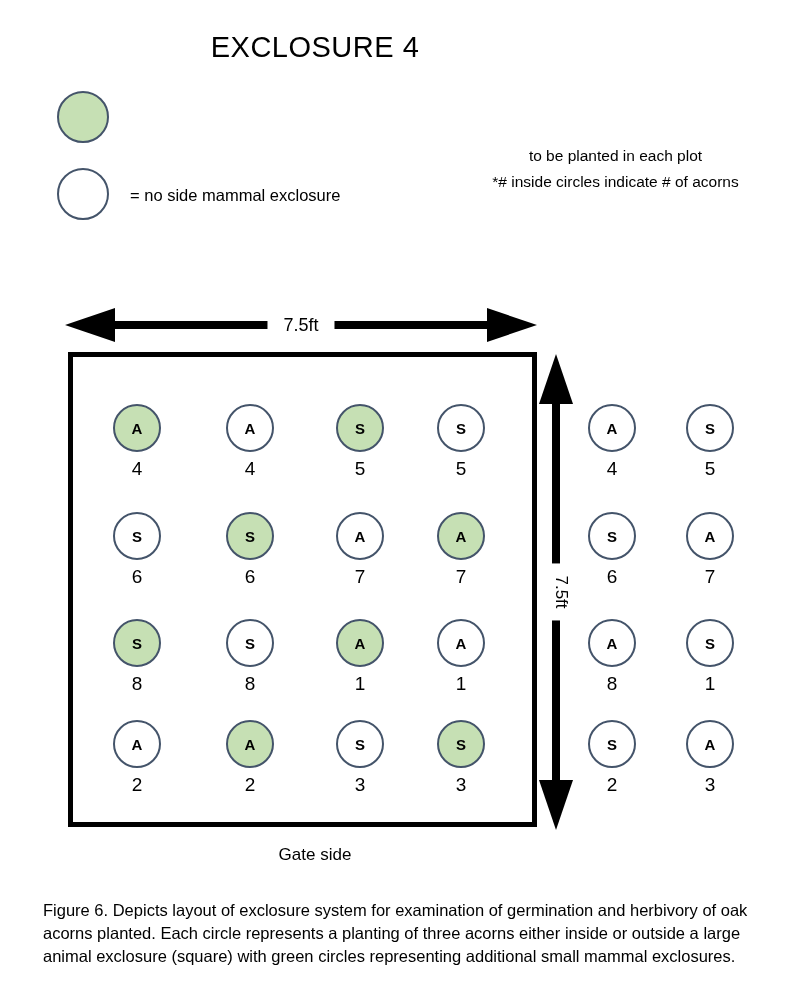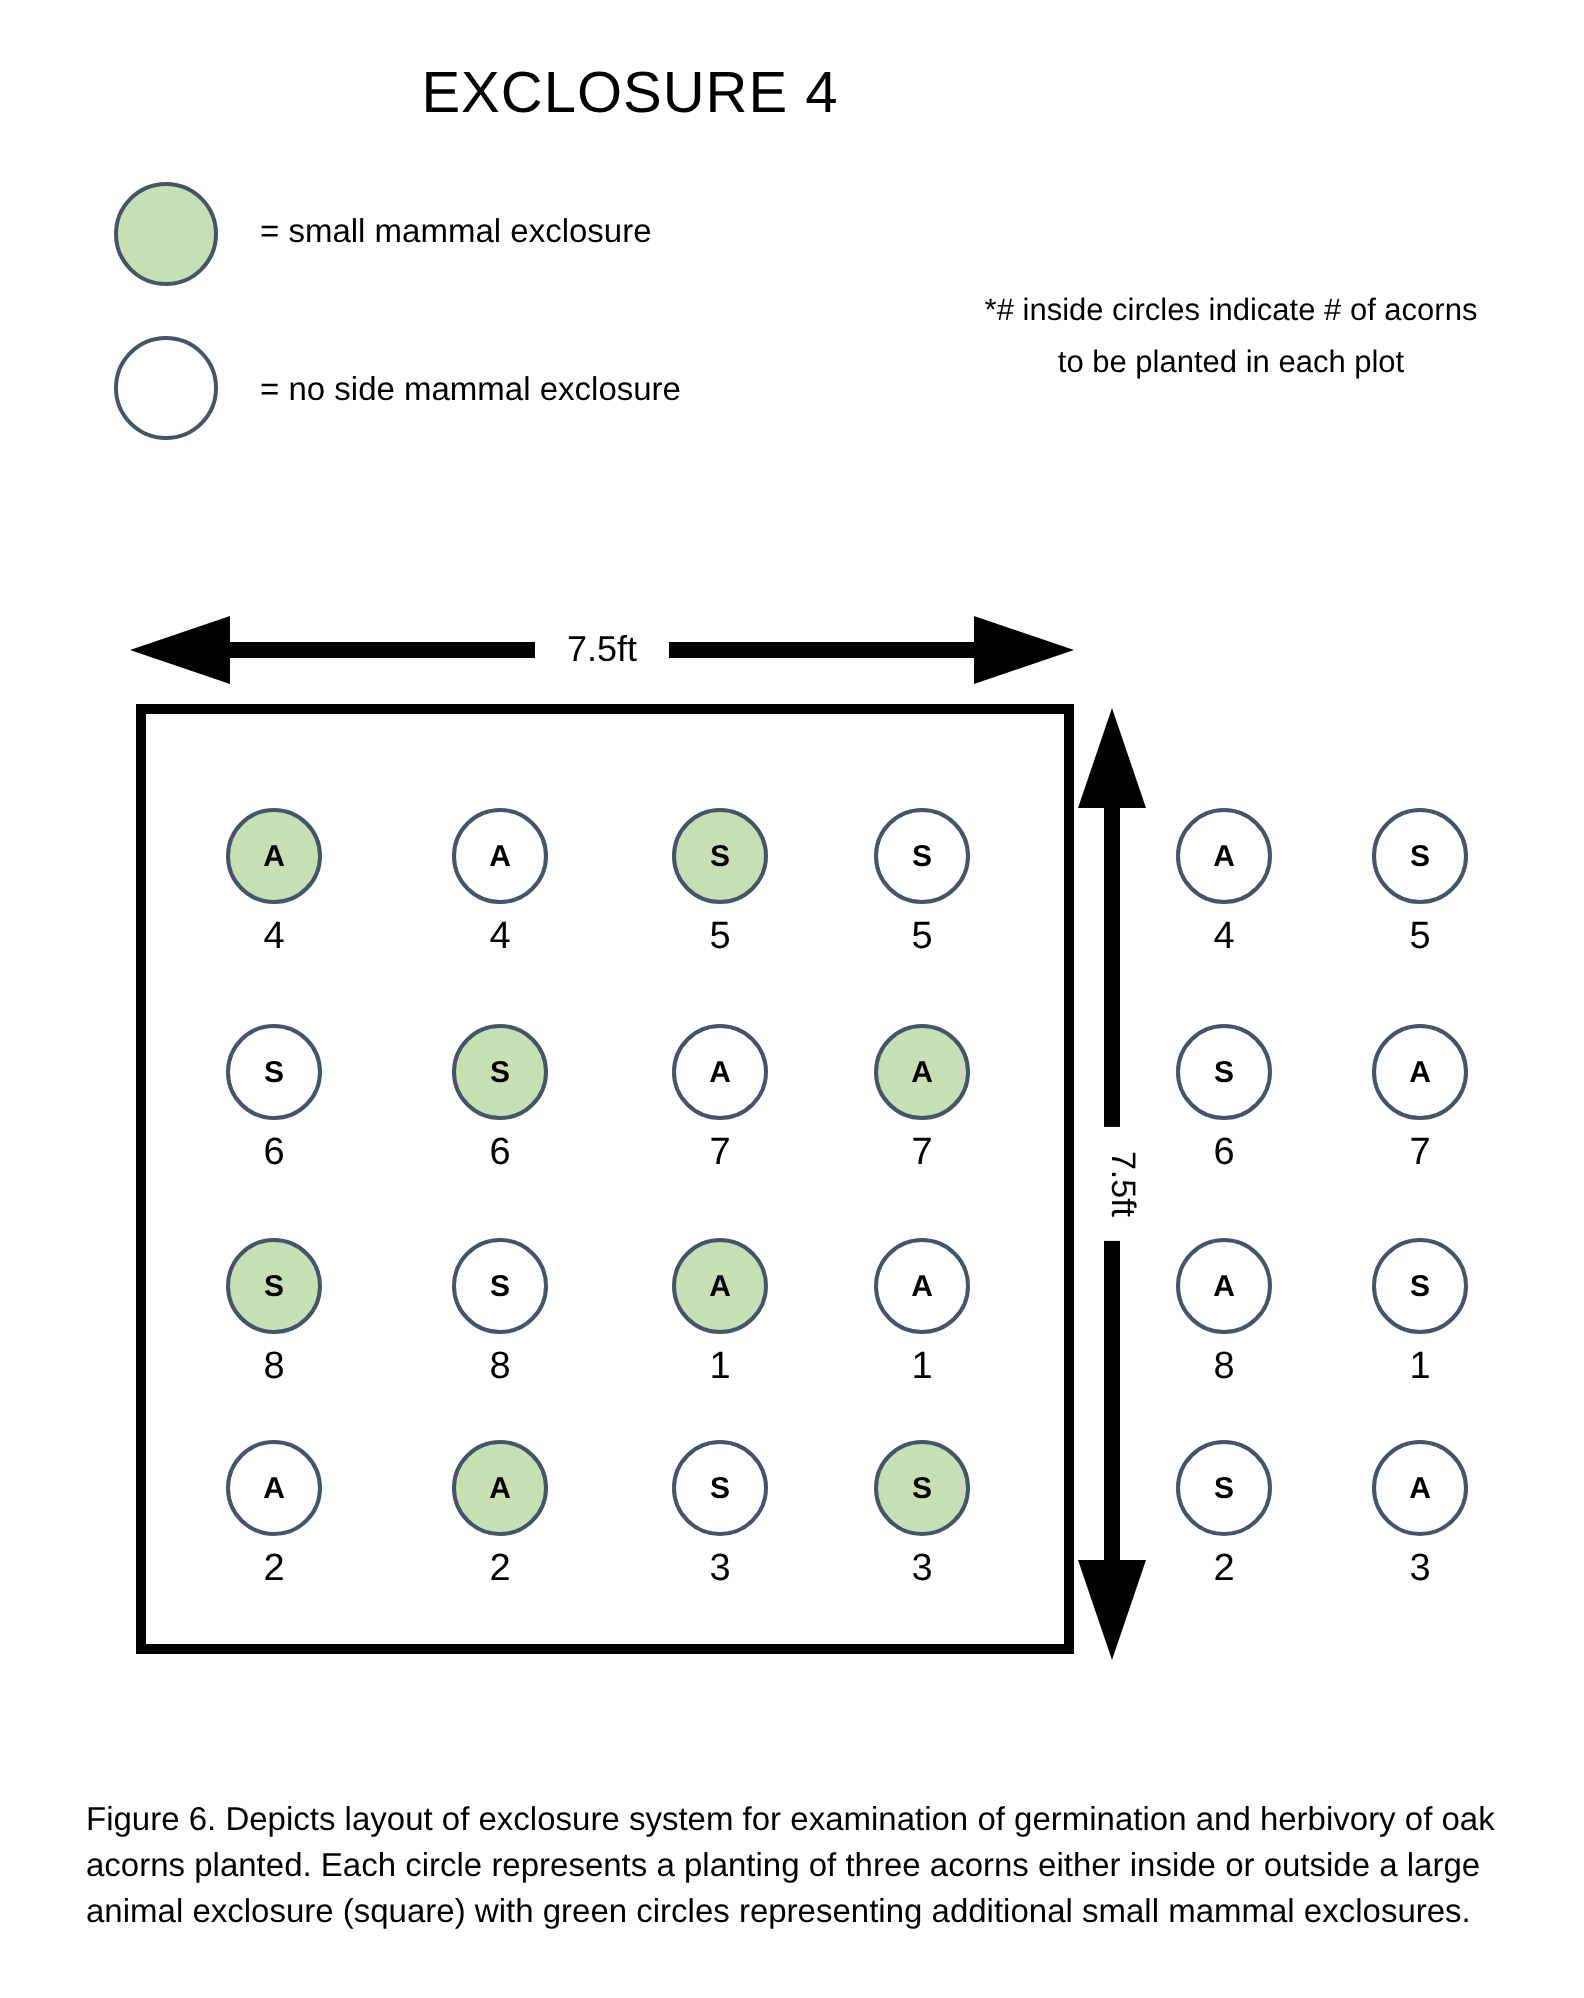--- a/index.html
+++ b/index.html
@@ -82,28 +82,27 @@
   }
 </style>
 </head>
 <body>
 
 <div class="canvas">
 
   <div class="title">EXCLOSURE 4</div>
 
   <div class="legend-circle green" style="left:57px; top:91px;"></div>
-  <div class="legend-label" style="top:107px;">= small mammal exclosure</div>
 
   <div class="legend-circle" style="left:57px; top:168px;"></div>
   <div class="legend-label" style="top:186px;">= no side mammal exclosure</div>
 
   <div class="note">
+    <div>to be planted in each plot</div>
     <div>*# inside circles indicate # of acorns</div>
-    <div>to be planted in each plot</div>
   </div>
 
   <div class="h-arrow">
     <div class="shaft"></div>
     <div class="head-left"></div>
     <div class="head-right"></div>
     <div class="dim-label">7.5ft</div>
   </div>
 
   <div class="exclosure-square"></div>
@@ -207,16 +206,17 @@
       <div class="plot-circle" style="left: 588px; top: 720px;">
         <span class="plot-letter">S</span>
       </div>
       <div class="plot-count" style="left: 588px; top: 774px;">2</div>
       <div class="plot-circle" style="left: 686px; top: 720px;">
         <span class="plot-letter">A</span>
       </div>
       <div class="plot-count" style="left: 686px; top: 774px;">3</div>
     </div>
 
+  <div class="gate-label">Gate side</div>
 
   <div class="caption">Figure 6. Depicts layout of exclosure system for examination of germination and herbivory of oak acorns planted.  Each circle represents a planting of three acorns either inside or outside a large animal exclosure (square) with green circles representing additional small mammal exclosures.</div>
 
 </div>
 
 </body></html>

